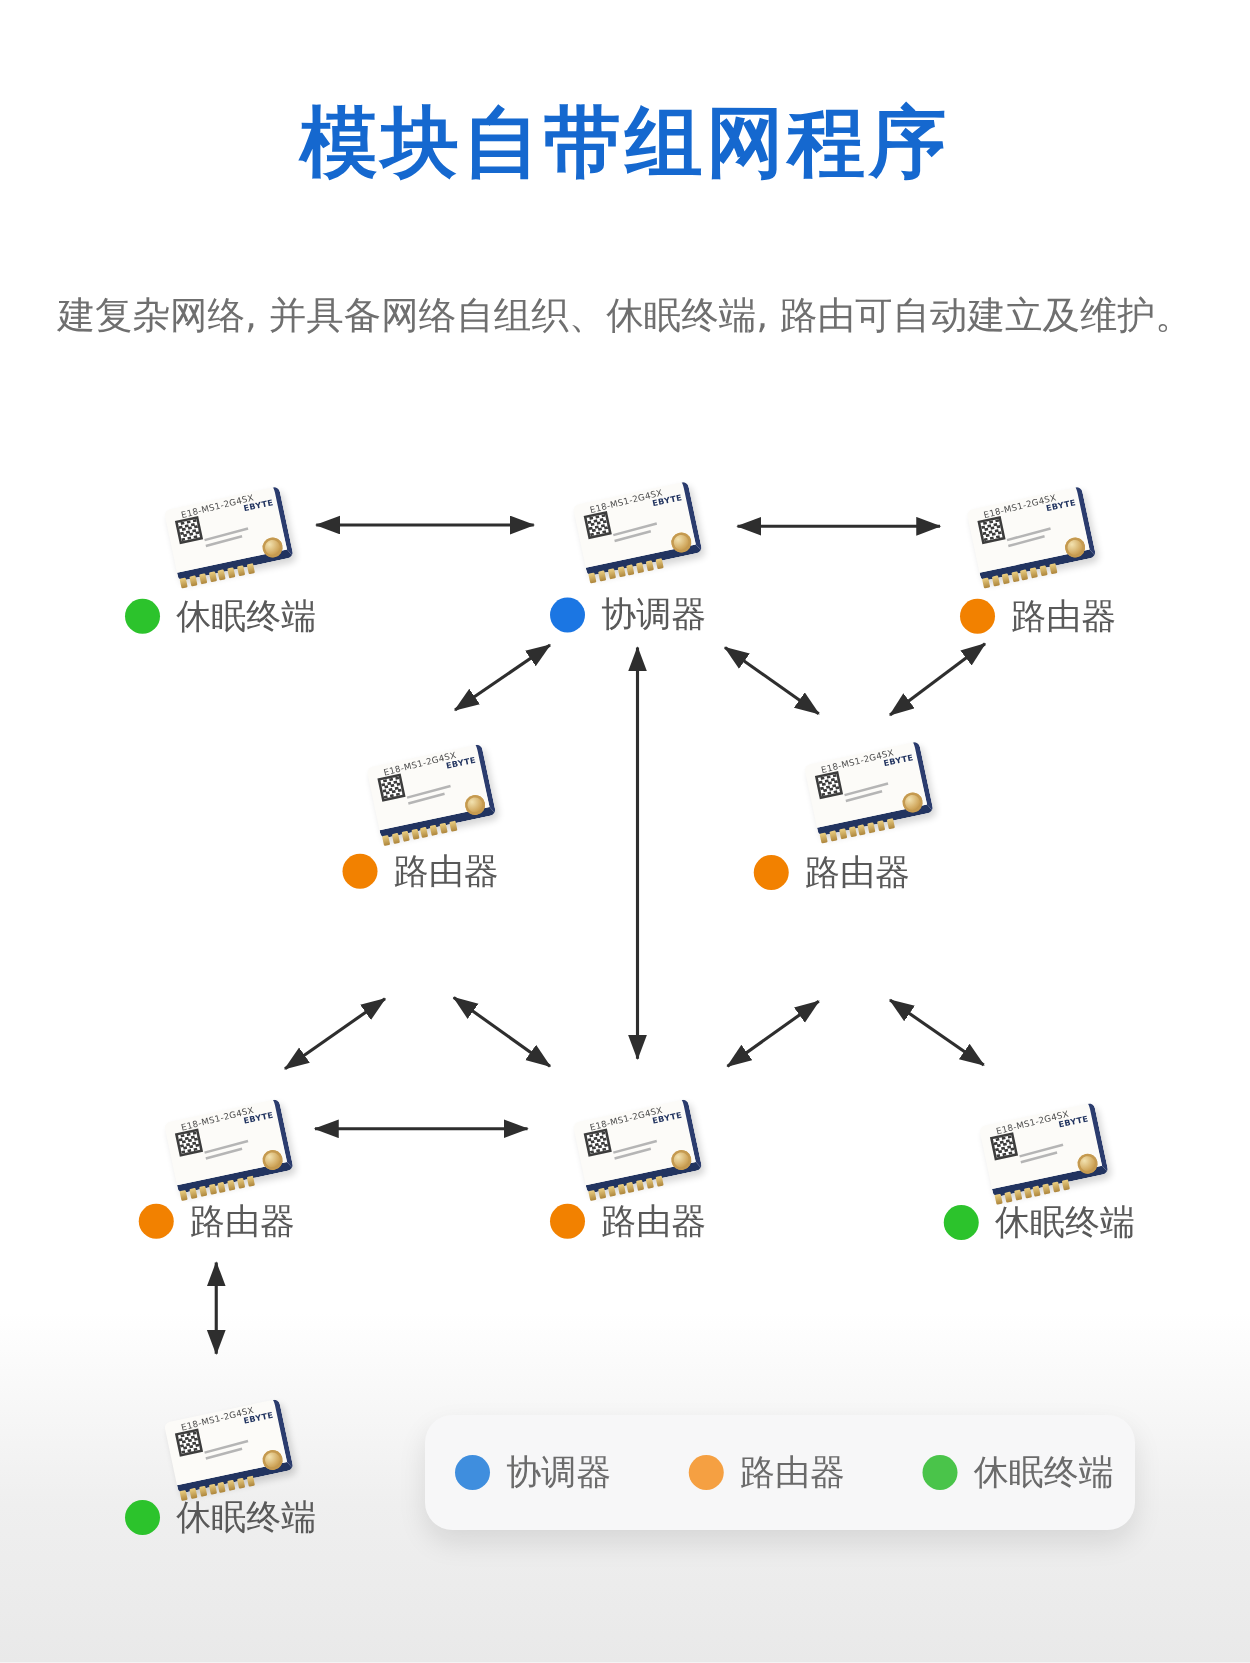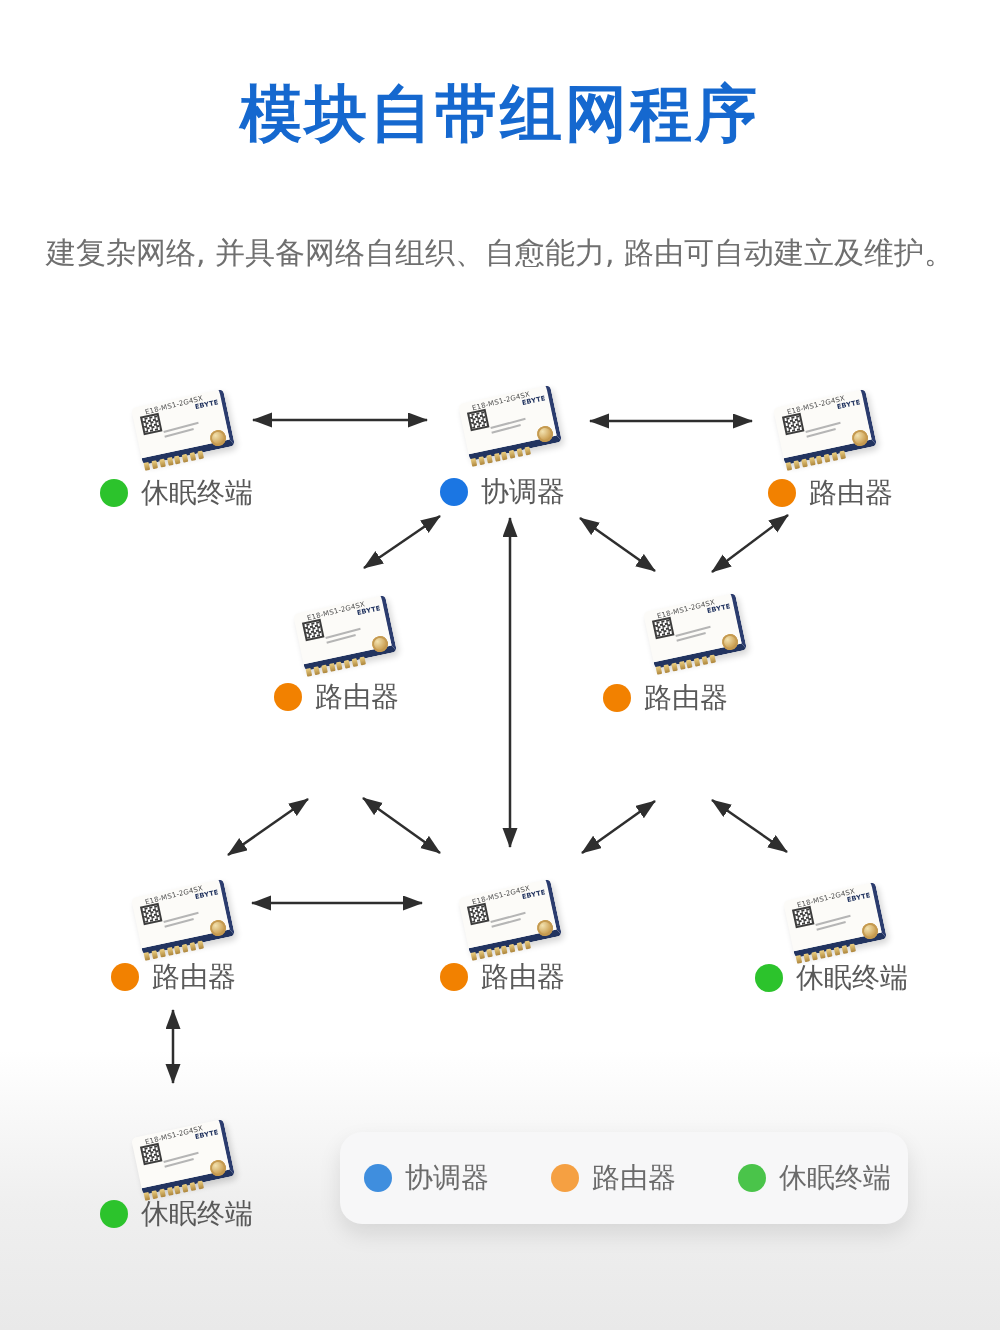--- a/index.html
+++ b/index.html
@@ -47,21 +47,21 @@
   .legend-item{display:flex;align-items:center;gap:13px;white-space:nowrap;}
   .legend-item .txt{font-size:28px;color:#6b6b6b;}
 </style>
 </head>
 <body>
 
 <div class="page">
 
   <h1 class="title" style="color: rgb(21, 104, 207);">模块自带组网程序</h1>
 
-  <p class="desc"><br><span>建复杂网络, 并具备网络自组织、自愈能力, 路由可自动建立及维护。</span></p>
+  <p class="desc"><br><span>建复杂网络, 并具备网络自组织、休眠终端, 路由可自动建立及维护。</span></p>
 
   <div class="bottom-fade"></div>
 
   <svg id="arrows" width="1000" height="1330" viewBox="0 0 1000 1330" xmlns="http://www.w3.org/2000/svg">
     <defs>
       <marker id="ah" markerWidth="10" markerHeight="8" refX="7.6" refY="3" orient="auto-start-reverse" markerUnits="strokeWidth">
         <path d="M0,0 L8,3 L0,6 Z" fill="#2e2e2e"></path>
       </marker>
     </defs>
     <g id="arrow-lines">

